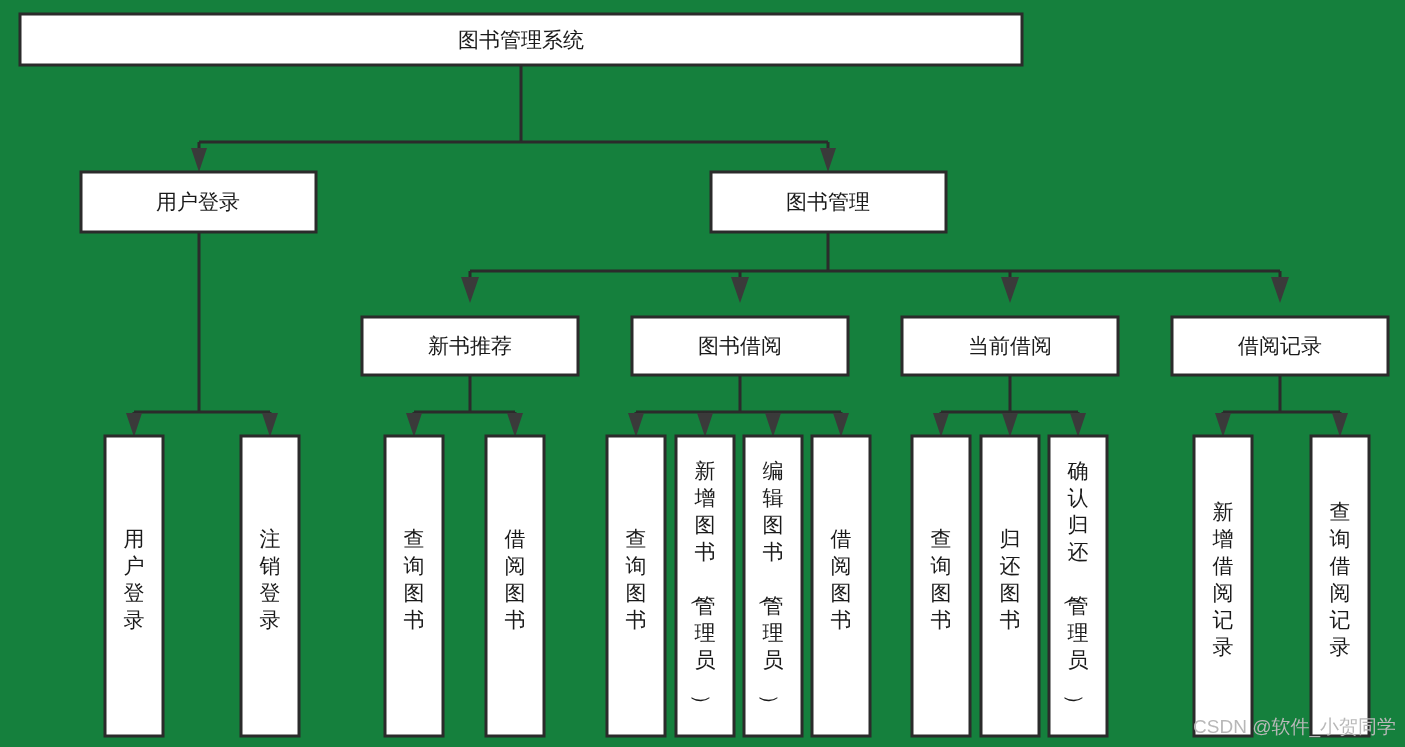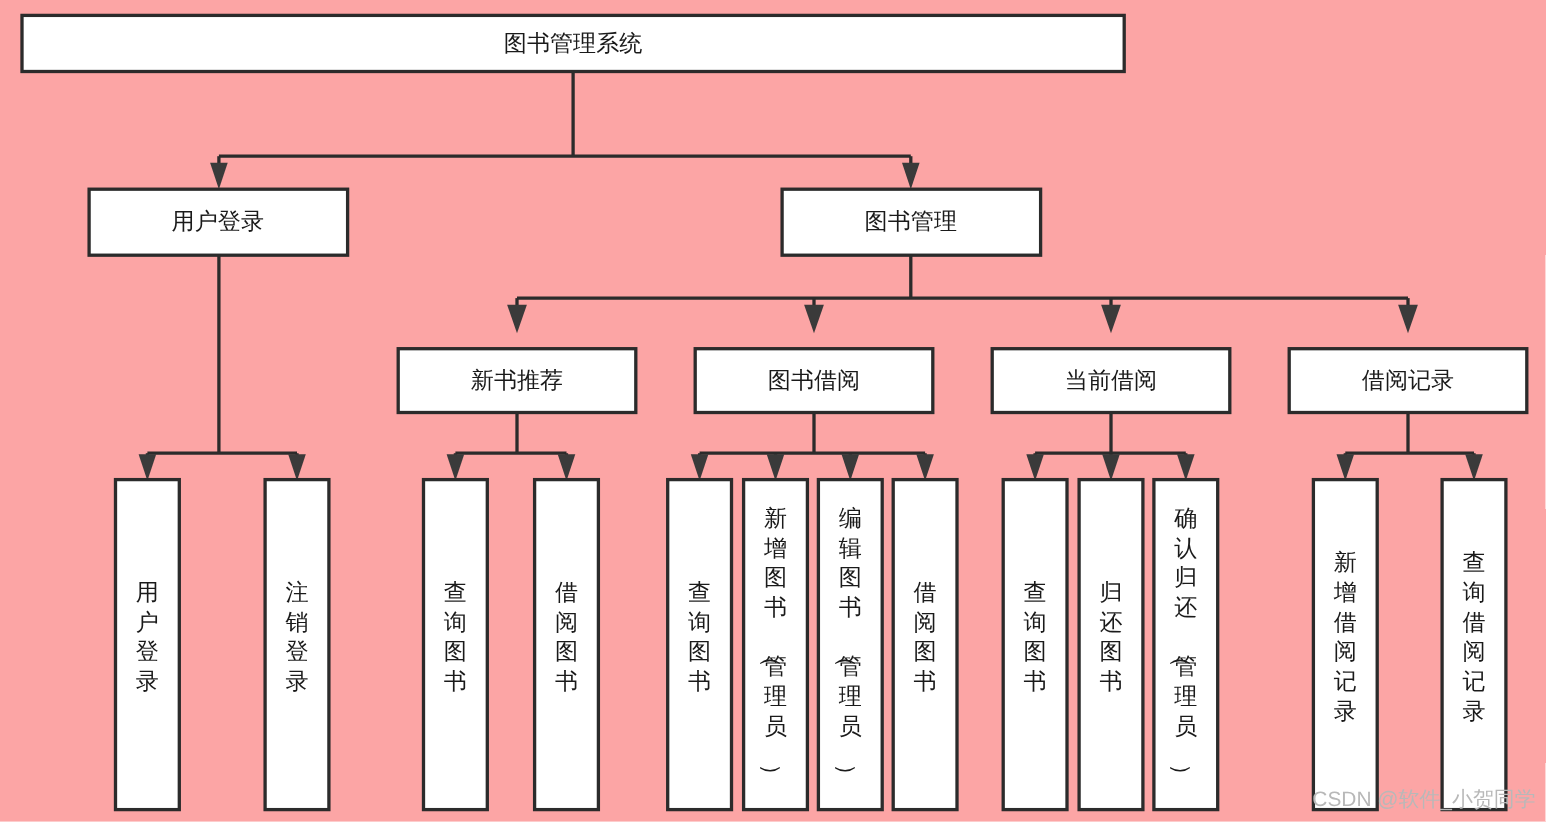--- a/index.html
+++ b/index.html
@@ -8,21 +8,21 @@
     padding: 0;
     background: #ffffff;
   }
   body {
     font-family: "Liberation Sans", "DejaVu Sans", sans-serif;
   }
   #diagram-root {
     position: relative;
     width: 1405px;
     height: 747px;
-    background: #fca5a5;
+    background: #15803d;
     overflow: hidden;
   }
   svg.diagram-canvas {
     position: absolute;
     left: 0;
     top: 0;
     width: 1405px;
     height: 747px;
     display: block;
   }

